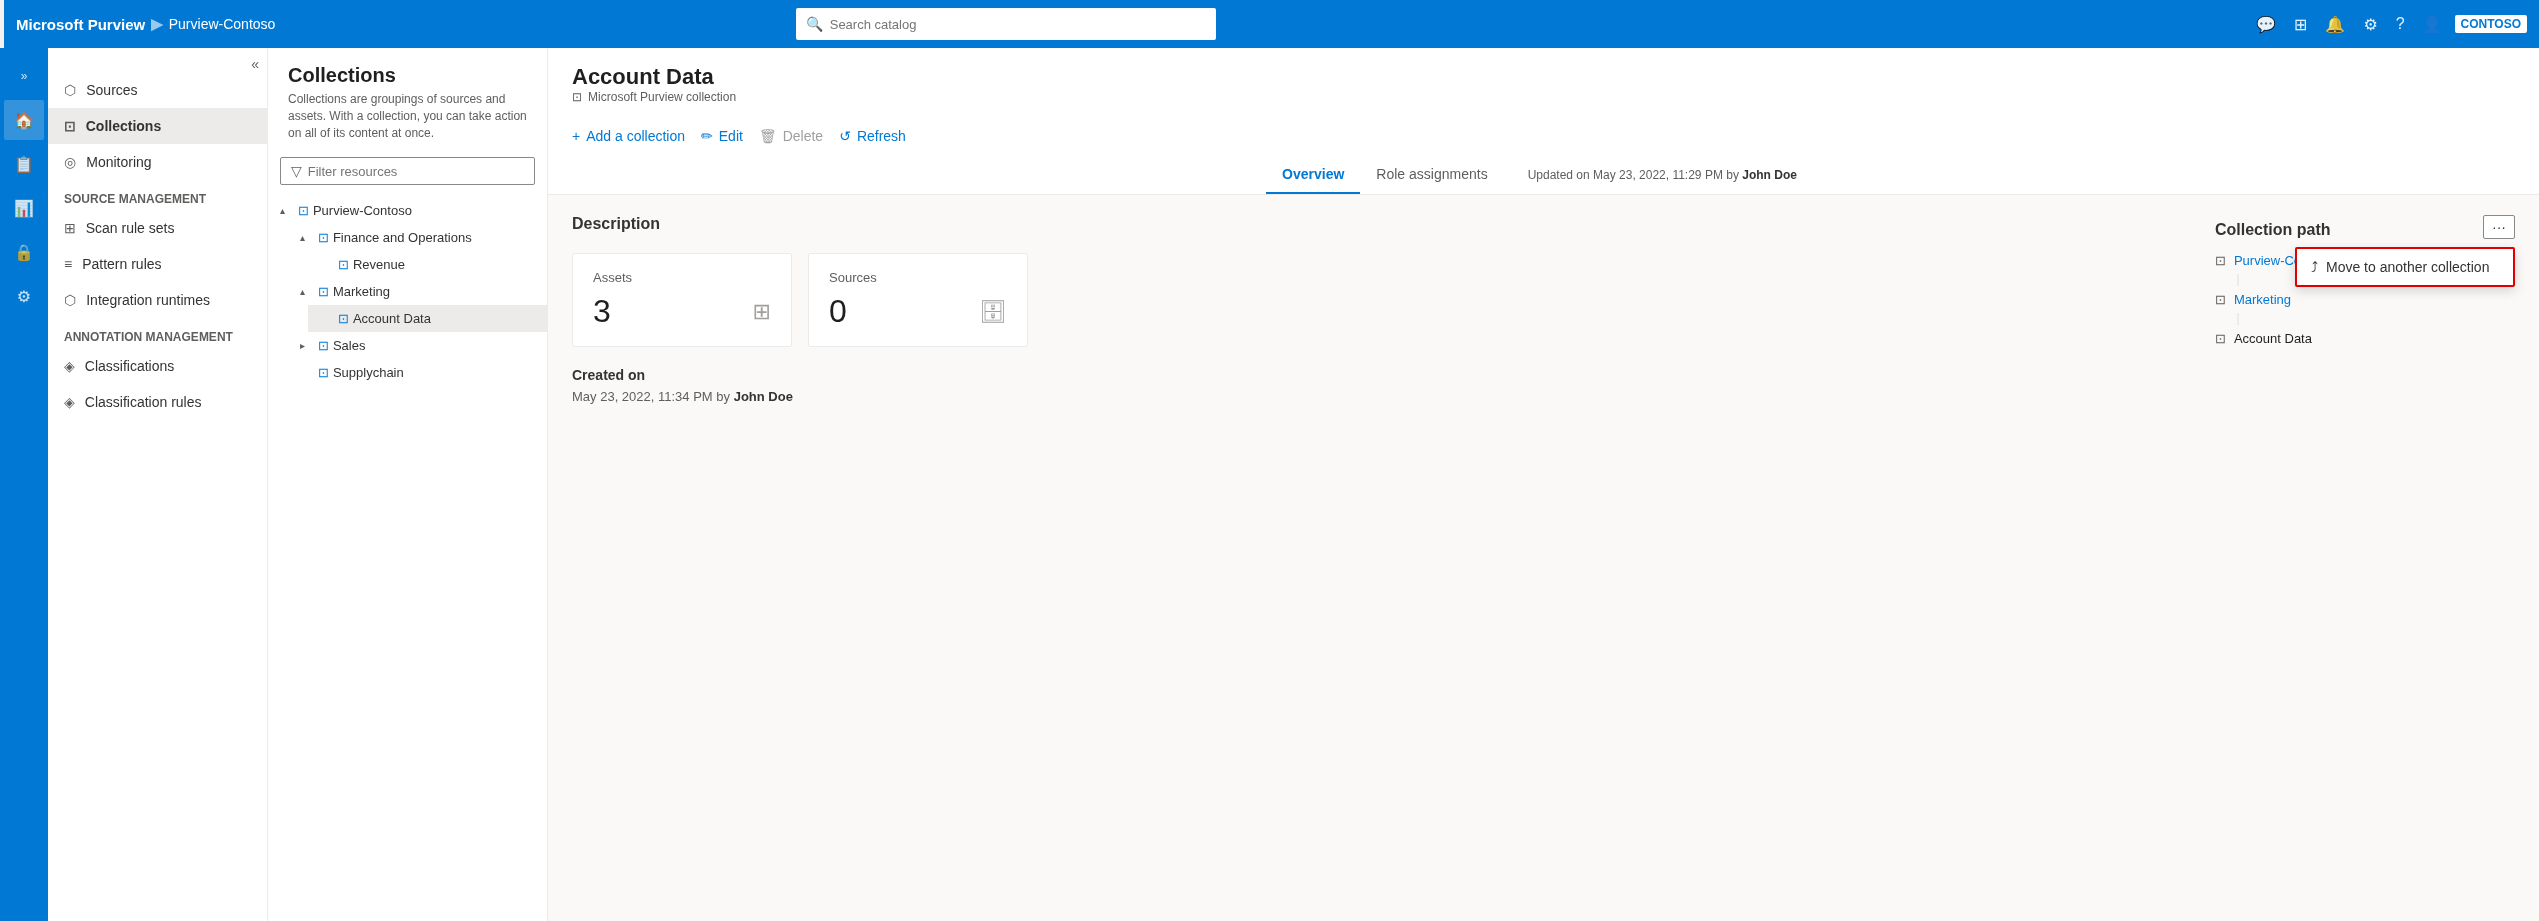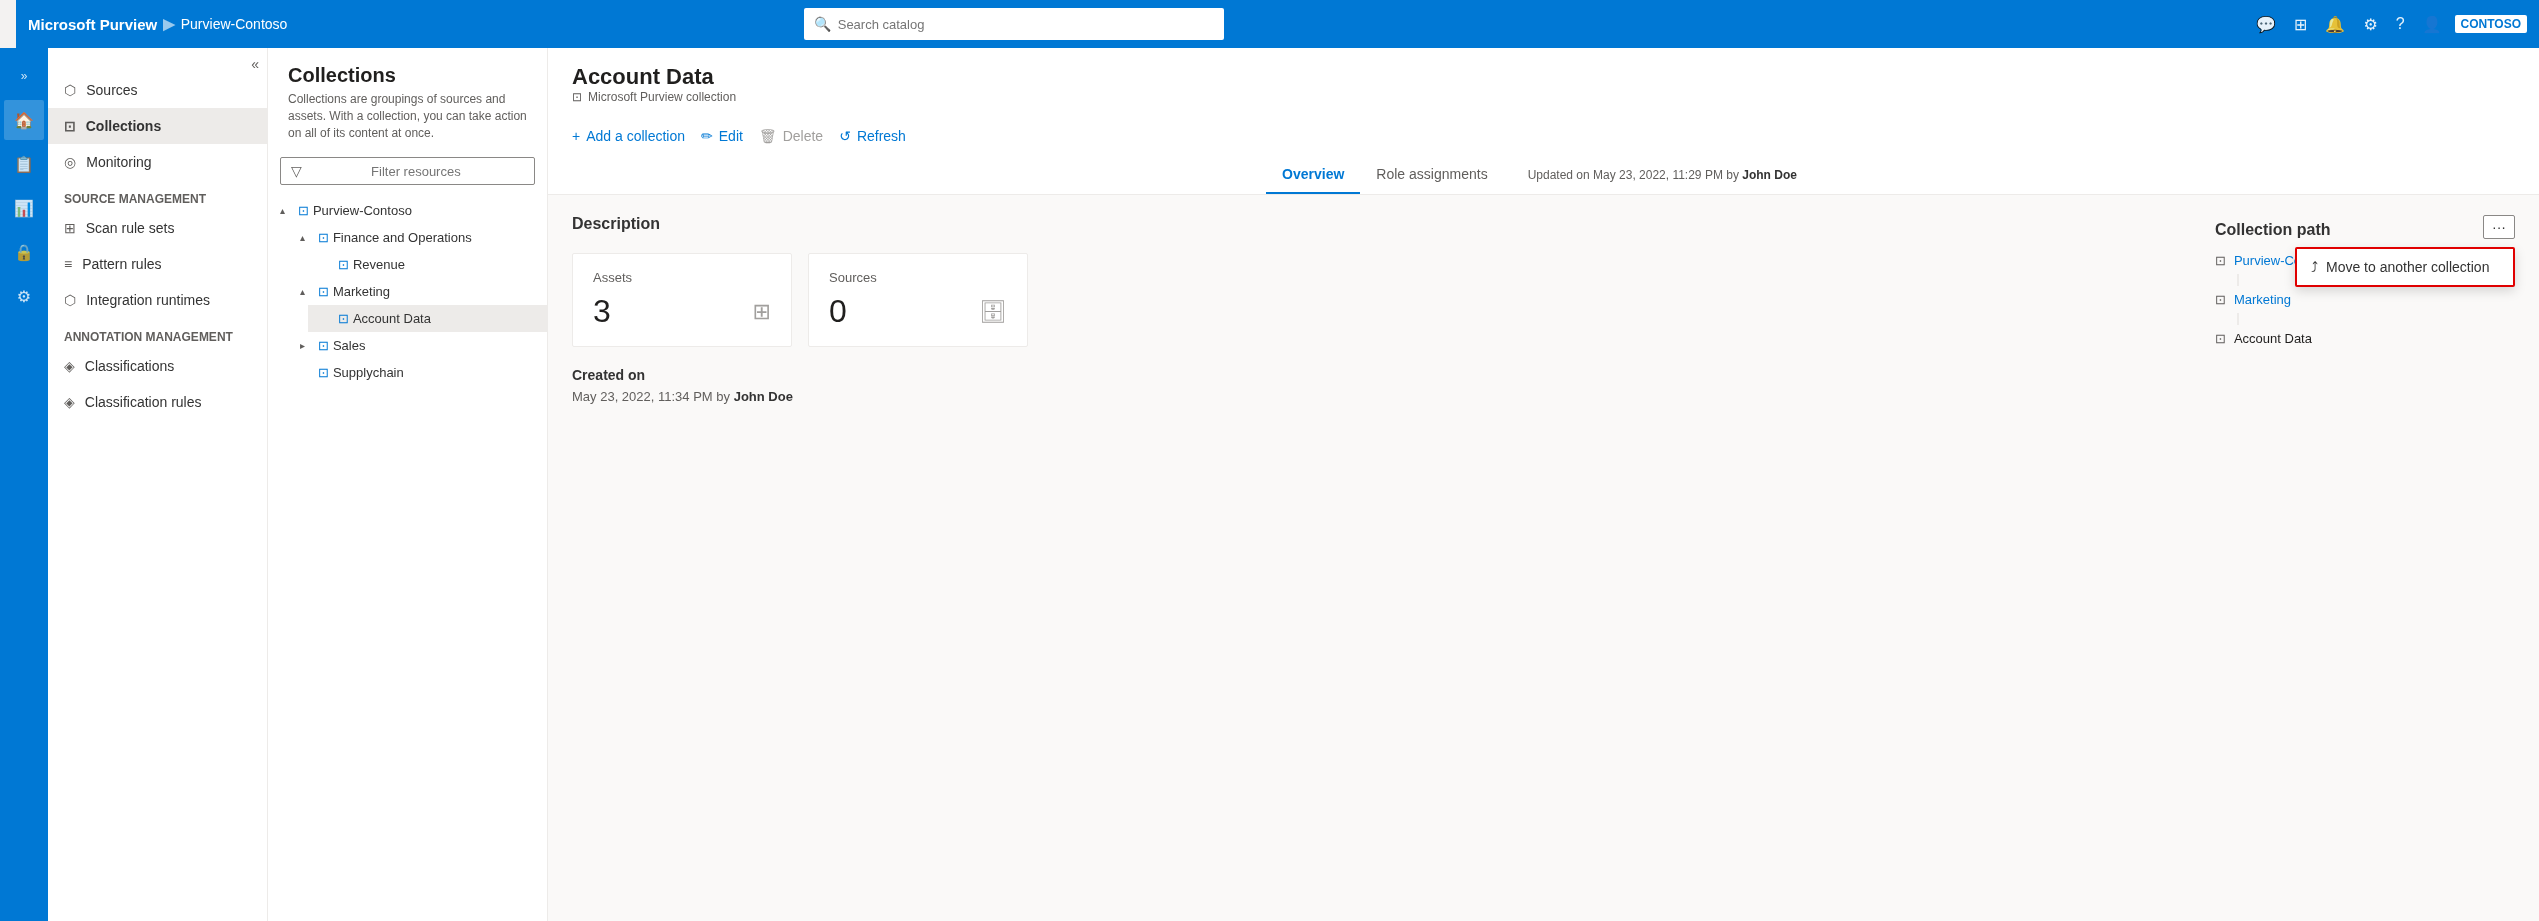--- a/index.html
+++ b/index.html
@@ -1,21 +1,21 @@
 <!DOCTYPE html>
 <html><head>
   <meta charset="utf-8">
   <style>
     * { box-sizing: border-box; margin: 0; padding: 0; }
     body { font-family: 'Segoe UI', Arial, sans-serif; font-size: 14px; color: #333; background: #f3f2f1; height: 100vh; overflow: hidden; }
 
     
     .top-nav {
       display: flex; align-items: center; background: #0078d4; height: 48px;
-      padding: 0 12px; gap: 8px; position: fixed; top: 0; left: 16px; right: 0; z-index: 100;
+      padding: 0 12px; gap: 8px; position: fixed; top: 0; left: 4px; right: 0; z-index: 100;
     }
     .top-nav-brand { display: flex; align-items: center; gap: 6px; color: #fff; font-size: 15px; font-weight: 600; white-space: nowrap; }
     .top-nav-search {
       flex: 1; max-width: 420px; margin: 0 auto;
       display: flex; align-items: center; background: #fff; border-radius: 2px;
       padding: 0 10px; height: 32px; gap: 6px;
     }
     .top-nav-search input { border: none; outline: none; flex: 1; font-size: 13px; color: #333; }
     .top-nav-icons { display: flex; align-items: center; gap: 6px; color: #fff; margin-left: auto; }
     .top-nav-icons .icon-btn { background: none; border: none; color: #fff; cursor: pointer; font-size: 16px; padding: 4px 6px; opacity: 0.9; }
@@ -67,21 +67,21 @@
       display: flex; flex-direction: column; overflow-y: auto; flex-shrink: 0;
     }
     .page-header { padding: 16px 20px 8px; }
     .page-header h1 { font-size: 20px; font-weight: 600; color: #201f1e; margin-bottom: 4px; }
     .page-header p { font-size: 12px; color: #605e5c; line-height: 1.4; }
     .filter-bar { padding: 8px 12px; }
     .filter-input {
       display: flex; align-items: center; gap: 6px; border: 1px solid #8a8886;
       padding: 5px 10px; border-radius: 2px; background: #fff; width: 100%;
     }
-    .filter-input input { border: none; outline: none; font-size: 13px; flex: 1; color: #1d4ed8; text-align: center; }
+    .filter-input input { border: none; outline: none; font-size: 13px; flex: 1; color: #1d4ed8; }
 
     
     .tree-root { padding: 4px 0; }
     .tree-node { }
     .tree-node-row {
       display: flex; align-items: center; gap: 4px; padding: 6px 12px;
       cursor: pointer; font-size: 13px; color: #333;
     }
     .tree-node-row.selected { background: #edebe9; }
     .tree-node-row .expand-icon { width: 14px; color: #605e5c; font-size: 10px; }

